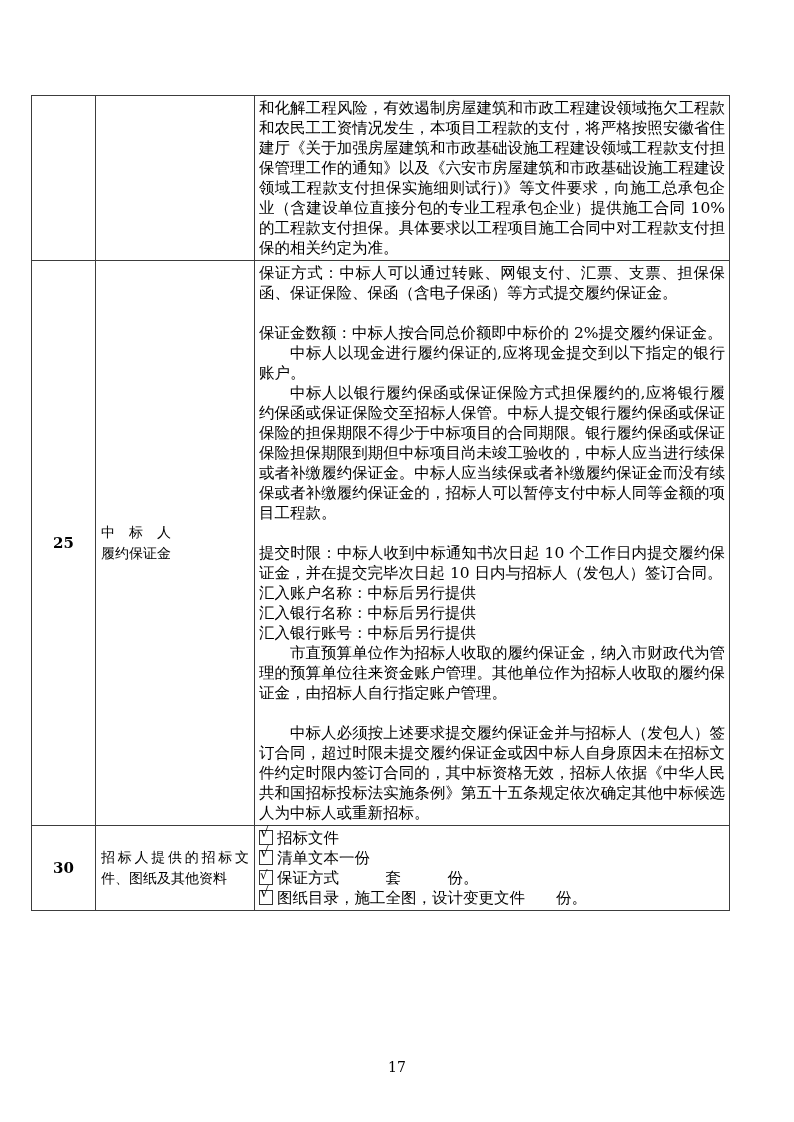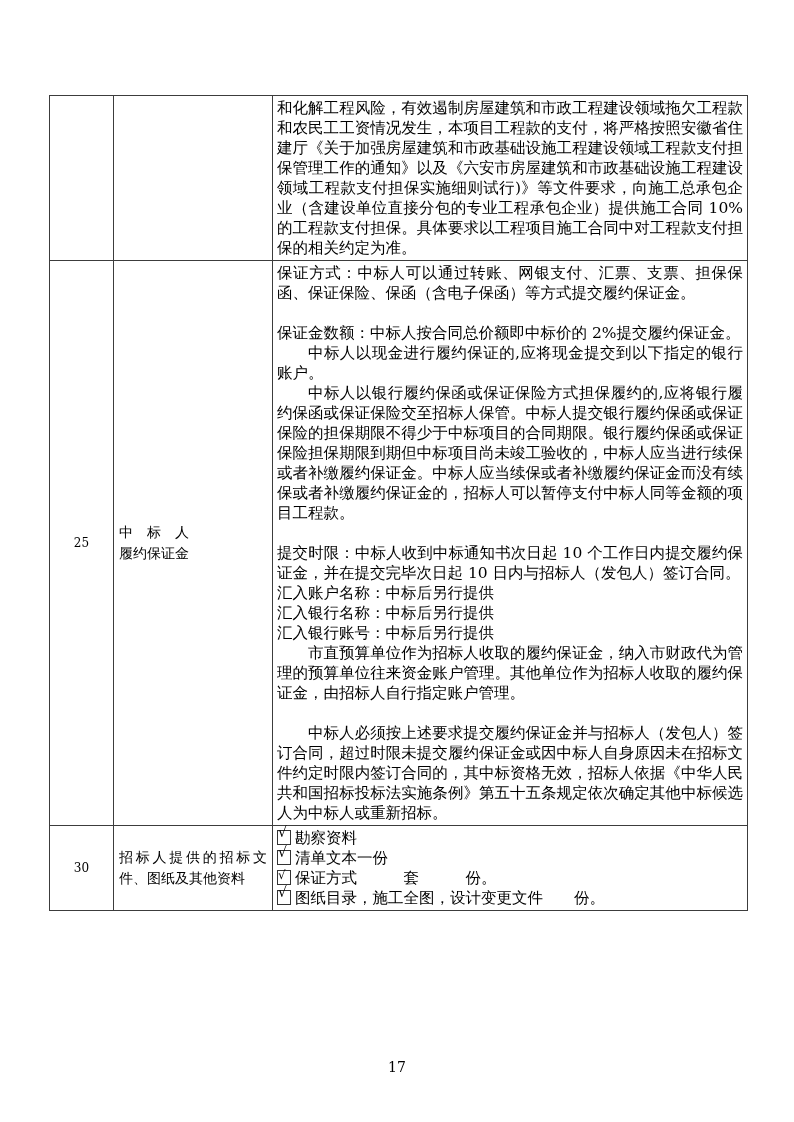--- a/index.html
+++ b/index.html
@@ -5,32 +5,32 @@
   html,body{margin:0;padding:0;background:#ffffff;}
   .page{
     position:relative;
     width:794px;height:1122px;
     background:#ffffff;
     font-family:"DejaVu Serif","Liberation Serif",serif;
     color:#000;
     overflow:hidden;
   }
   table.doc-table{
-    position:absolute;left:49px;top:95px;
+    position:absolute;left:31px;top:95px;
     width:698px;
     border-collapse:collapse;
     table-layout:fixed;
   }
   col.c-num{width:64px;}
   col.c-label{width:159px;}
   col.c-content{width:475px;}
   td{border:1px solid #3c3c3c;}
   td.col-num{
     text-align:center;vertical-align:middle;
-    font-size:12px;padding:1px 2px;
+    font-size:15px;padding:1px 2px;font-weight:bold;
   }
   td.col-label{
     vertical-align:middle;
     font-size:14px;line-height:21px;
     padding:14px 5px;
     text-align:justify;
     white-space:pre-line;
   }
   td.col-content{
     vertical-align:middle;
@@ -89,21 +89,21 @@
             <p class="para">汇入银行账号：中标后另行提供</p>
             <p class="para indent">市直预算单位作为招标人收取的履约保证金，纳入市财政代为管理的预算单位往来资金账户管理。其他单位作为招标人收取的履约保证金，由招标人自行指定账户管理。</p>
             <p class="para blank">&nbsp;</p>
             <p class="para indent">中标人必须按上述要求提交履约保证金并与招标人（发包人）签订合同，超过时限未提交履约保证金或因中标人自身原因未在招标文件约定时限内签订合同的，其中标资格无效，招标人依据《中华人民共和国招标投标法实施条例》第五十五条规定依次确定其他中标候选人为中标人或重新招标。</p>
           </td>
         </tr>
         <tr>
           <td class="col-num">30</td>
           <td class="col-label">招标人提供的招标文件、图纸及其他资料</td>
           <td class="col-content">
-            <div class="check-line"><span class="checkbox overflow"><span class="mark">√</span></span><span class="check-text">勘察资料</span></div>
+            <div class="check-line"><span class="checkbox overflow"><span class="mark">√</span></span><span class="check-text">招标文件</span></div>
             <div class="check-line"><span class="checkbox overflow"><span class="mark">√</span></span><span class="check-text">清单文本一份</span></div>
             <div class="check-line"><span class="checkbox inside"><span class="mark">√</span></span><span class="check-text">保证方式　　　套　　　份。</span></div>
             <div class="check-line"><span class="checkbox overflow"><span class="mark">√</span></span><span class="check-text">图纸目录，施工全图，设计变更文件　　份。</span></div>
           </td>
         </tr>
       </tbody>
   </table>
   <div class="page-number">17</div>
 </div>
 

